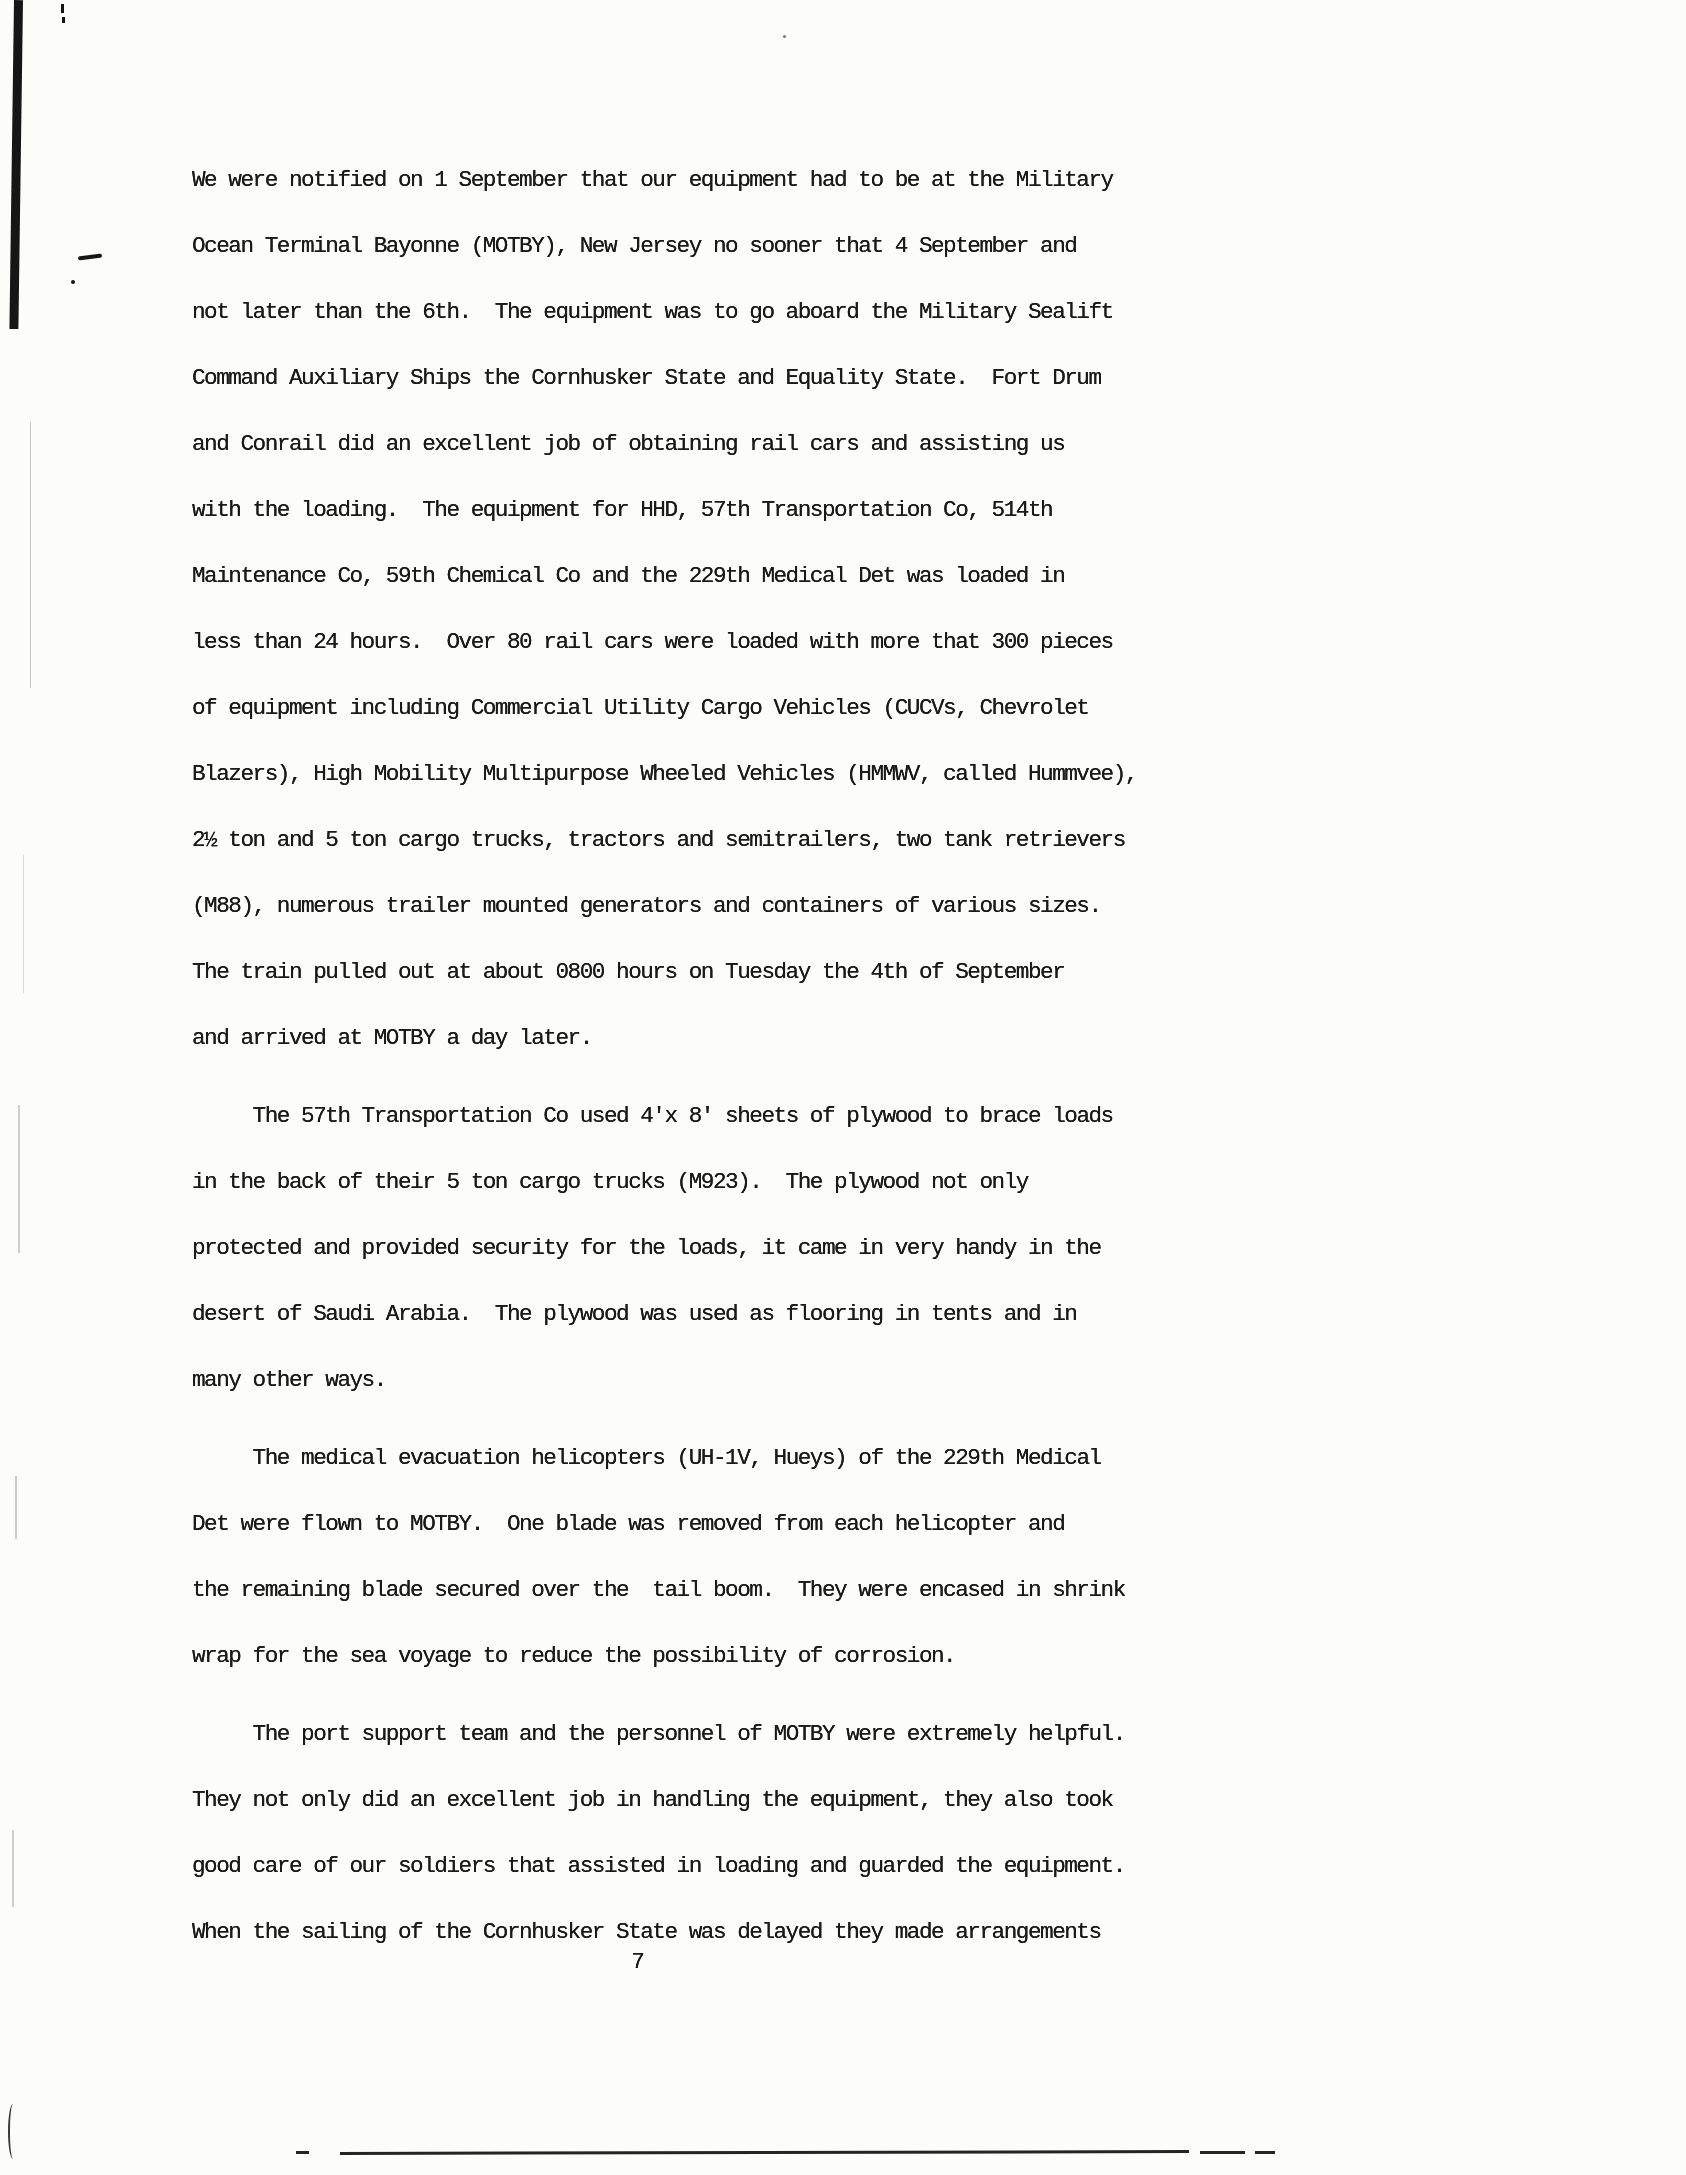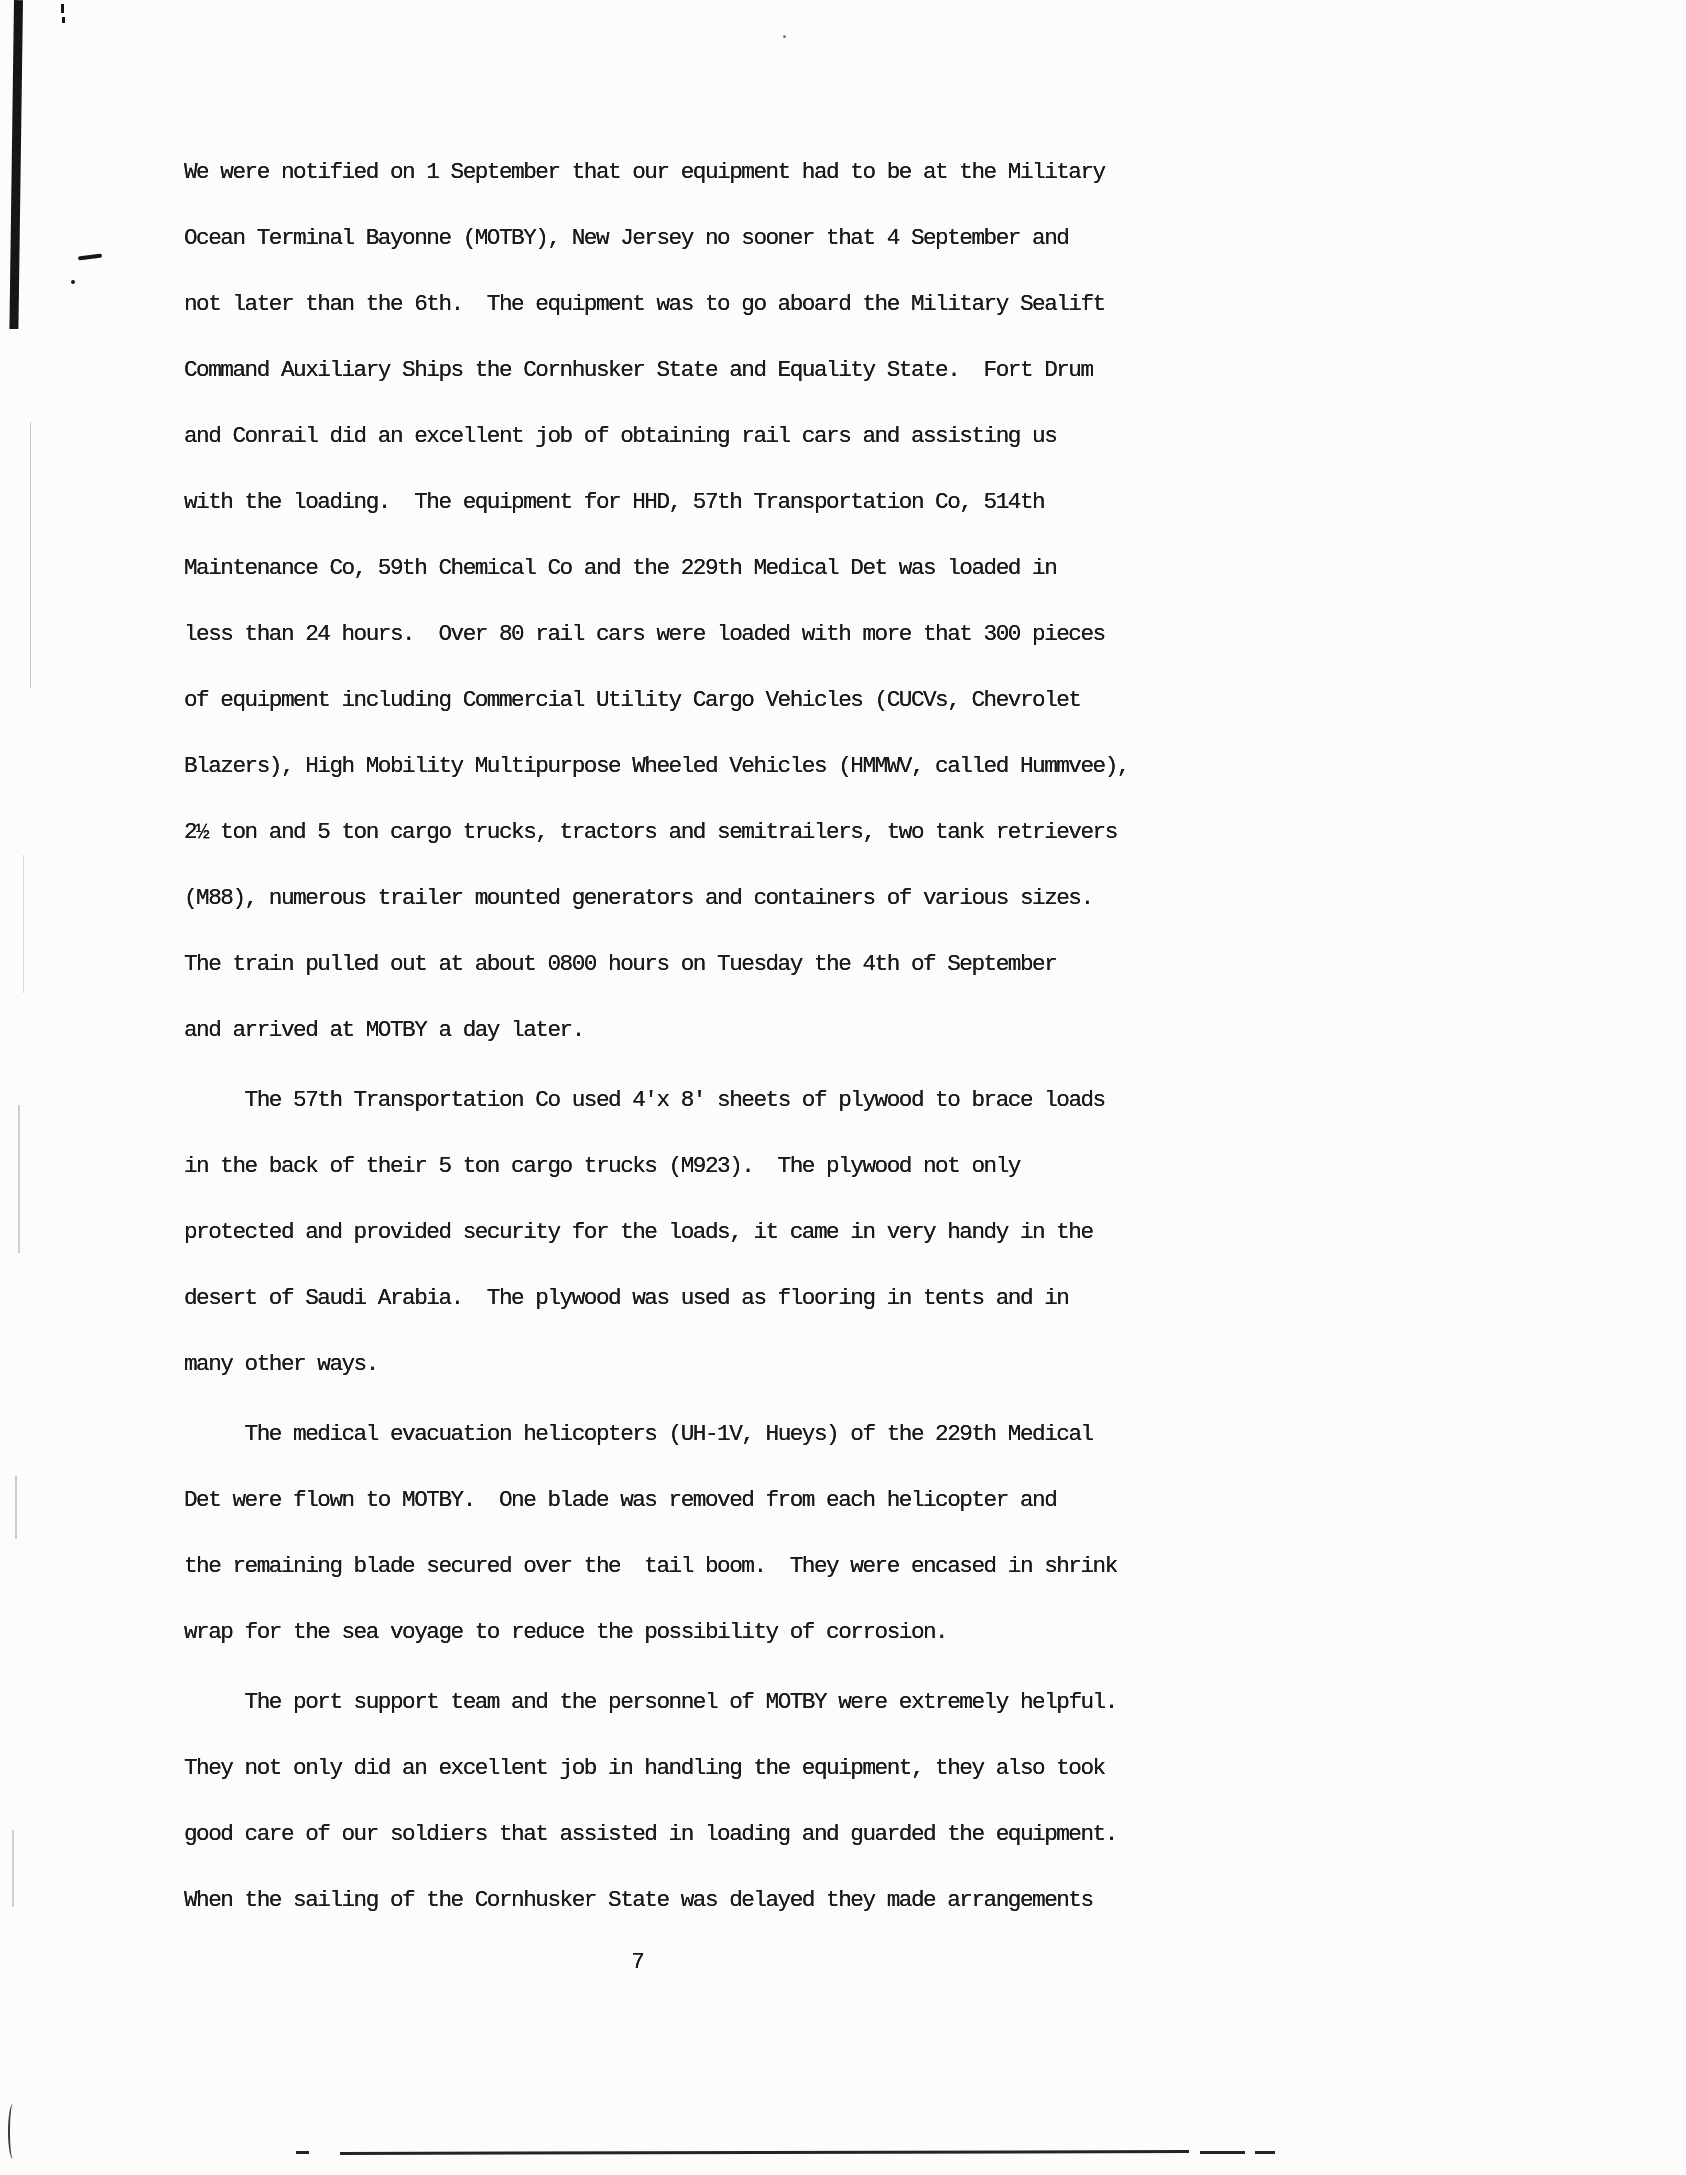--- a/index.html
+++ b/index.html
@@ -17,21 +17,21 @@
     background: #fcfcfa;
     overflow: hidden;
   }
   .text-block {
     position: absolute;
     left: 180px;
     top: 135px;
     width: 1015px;
   }
   .para {
-    margin: 4px;
+    margin: 12px;
     white-space: pre-wrap;
     font-size: 22.7px;
     letter-spacing: -1.5px;
     line-height: 66px;
     color: #1a1a1a;
     text-shadow: 0 0 0.5px #1a1a1a;
   }
   .page-number {
     position: absolute;
     top: 1929px;

